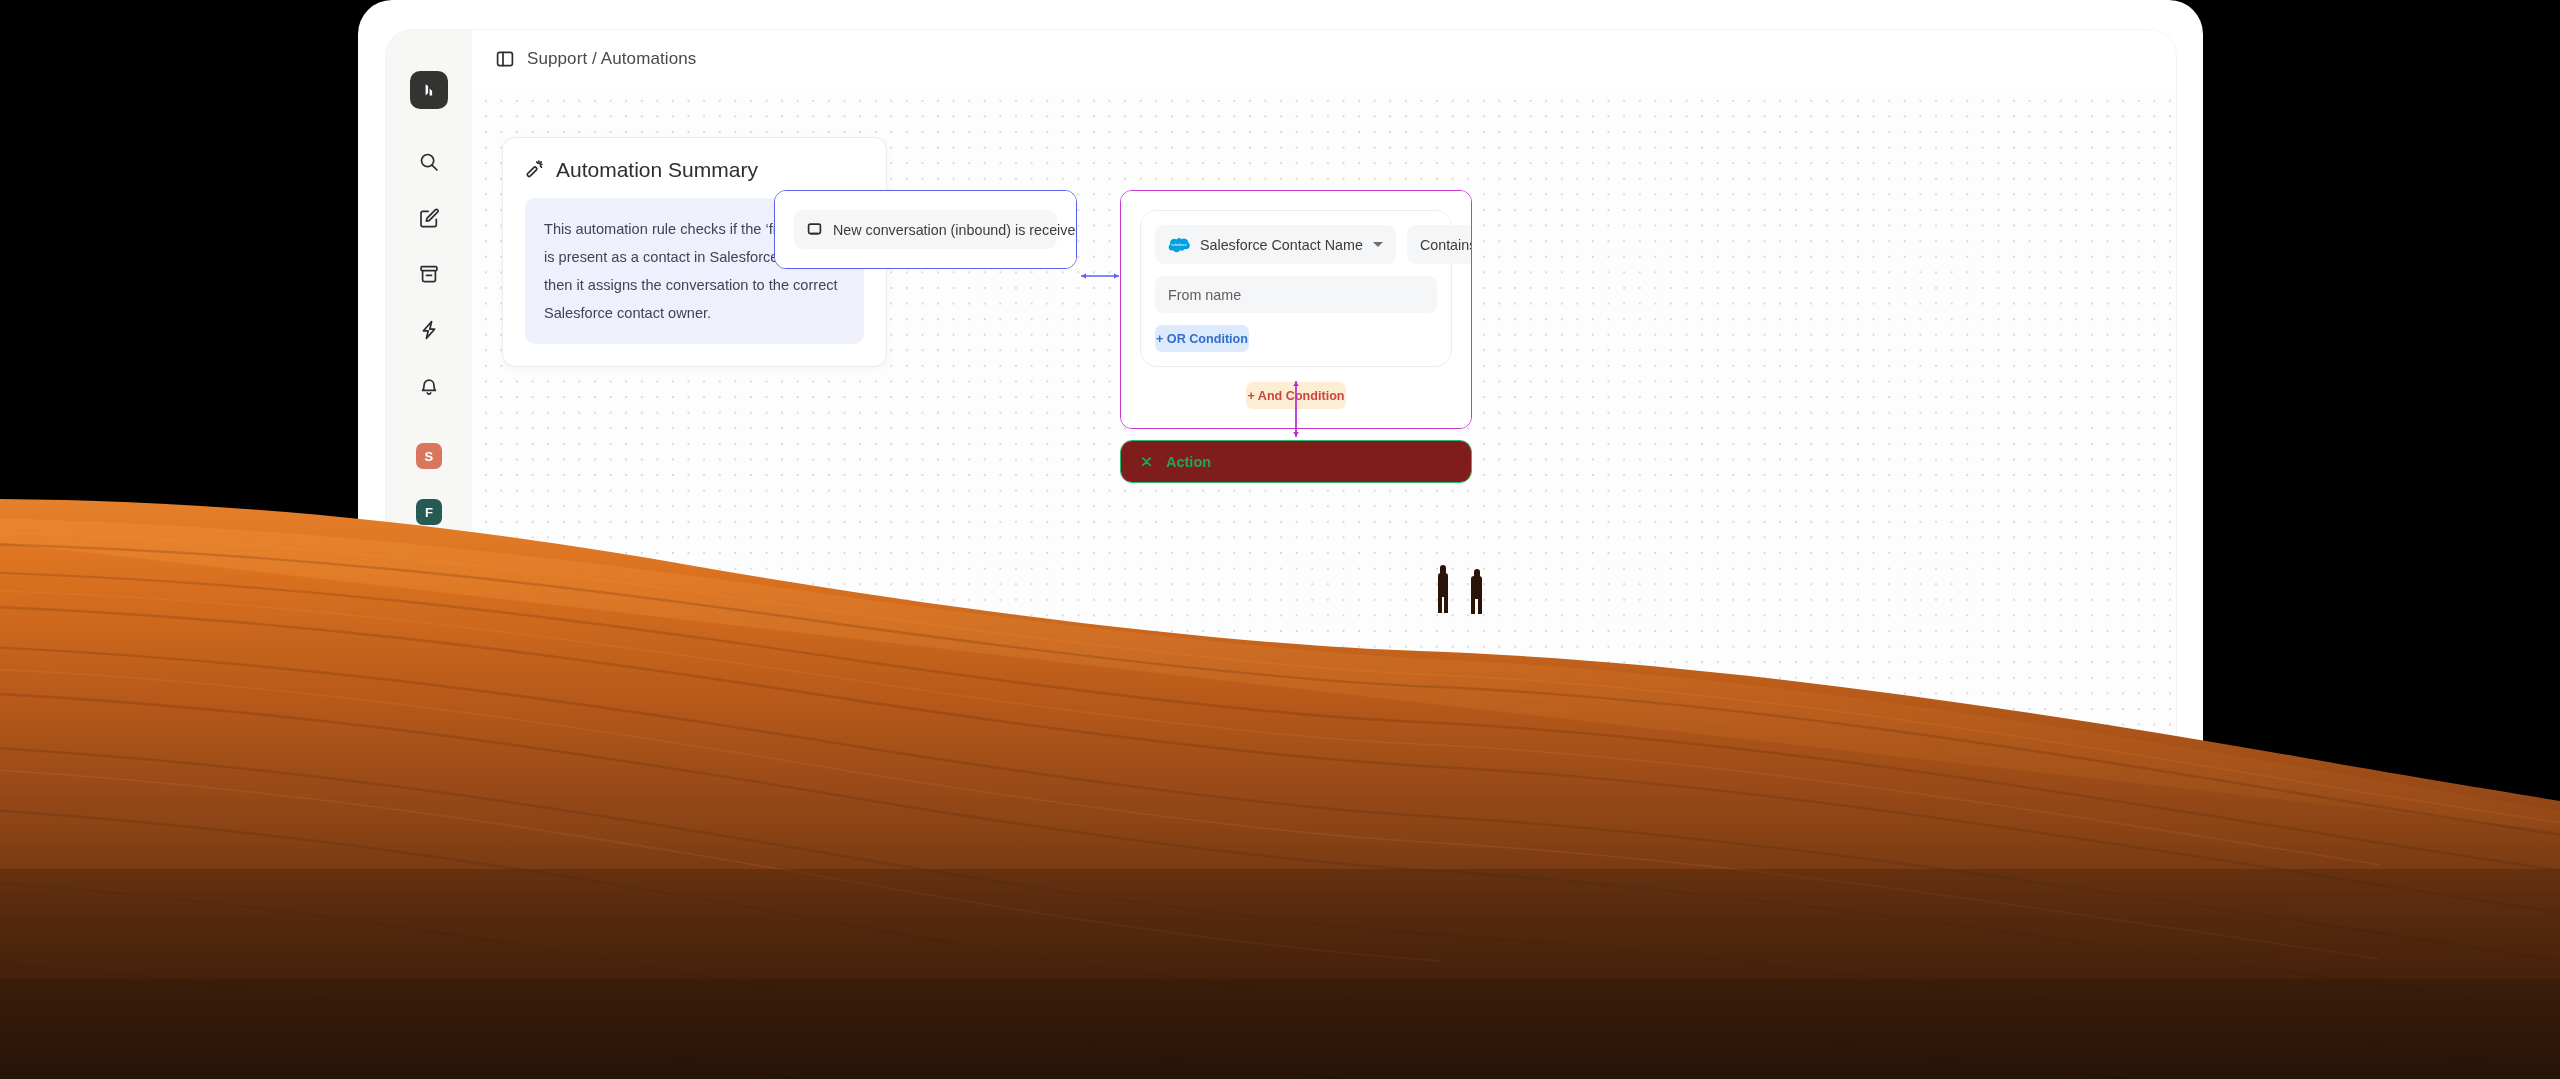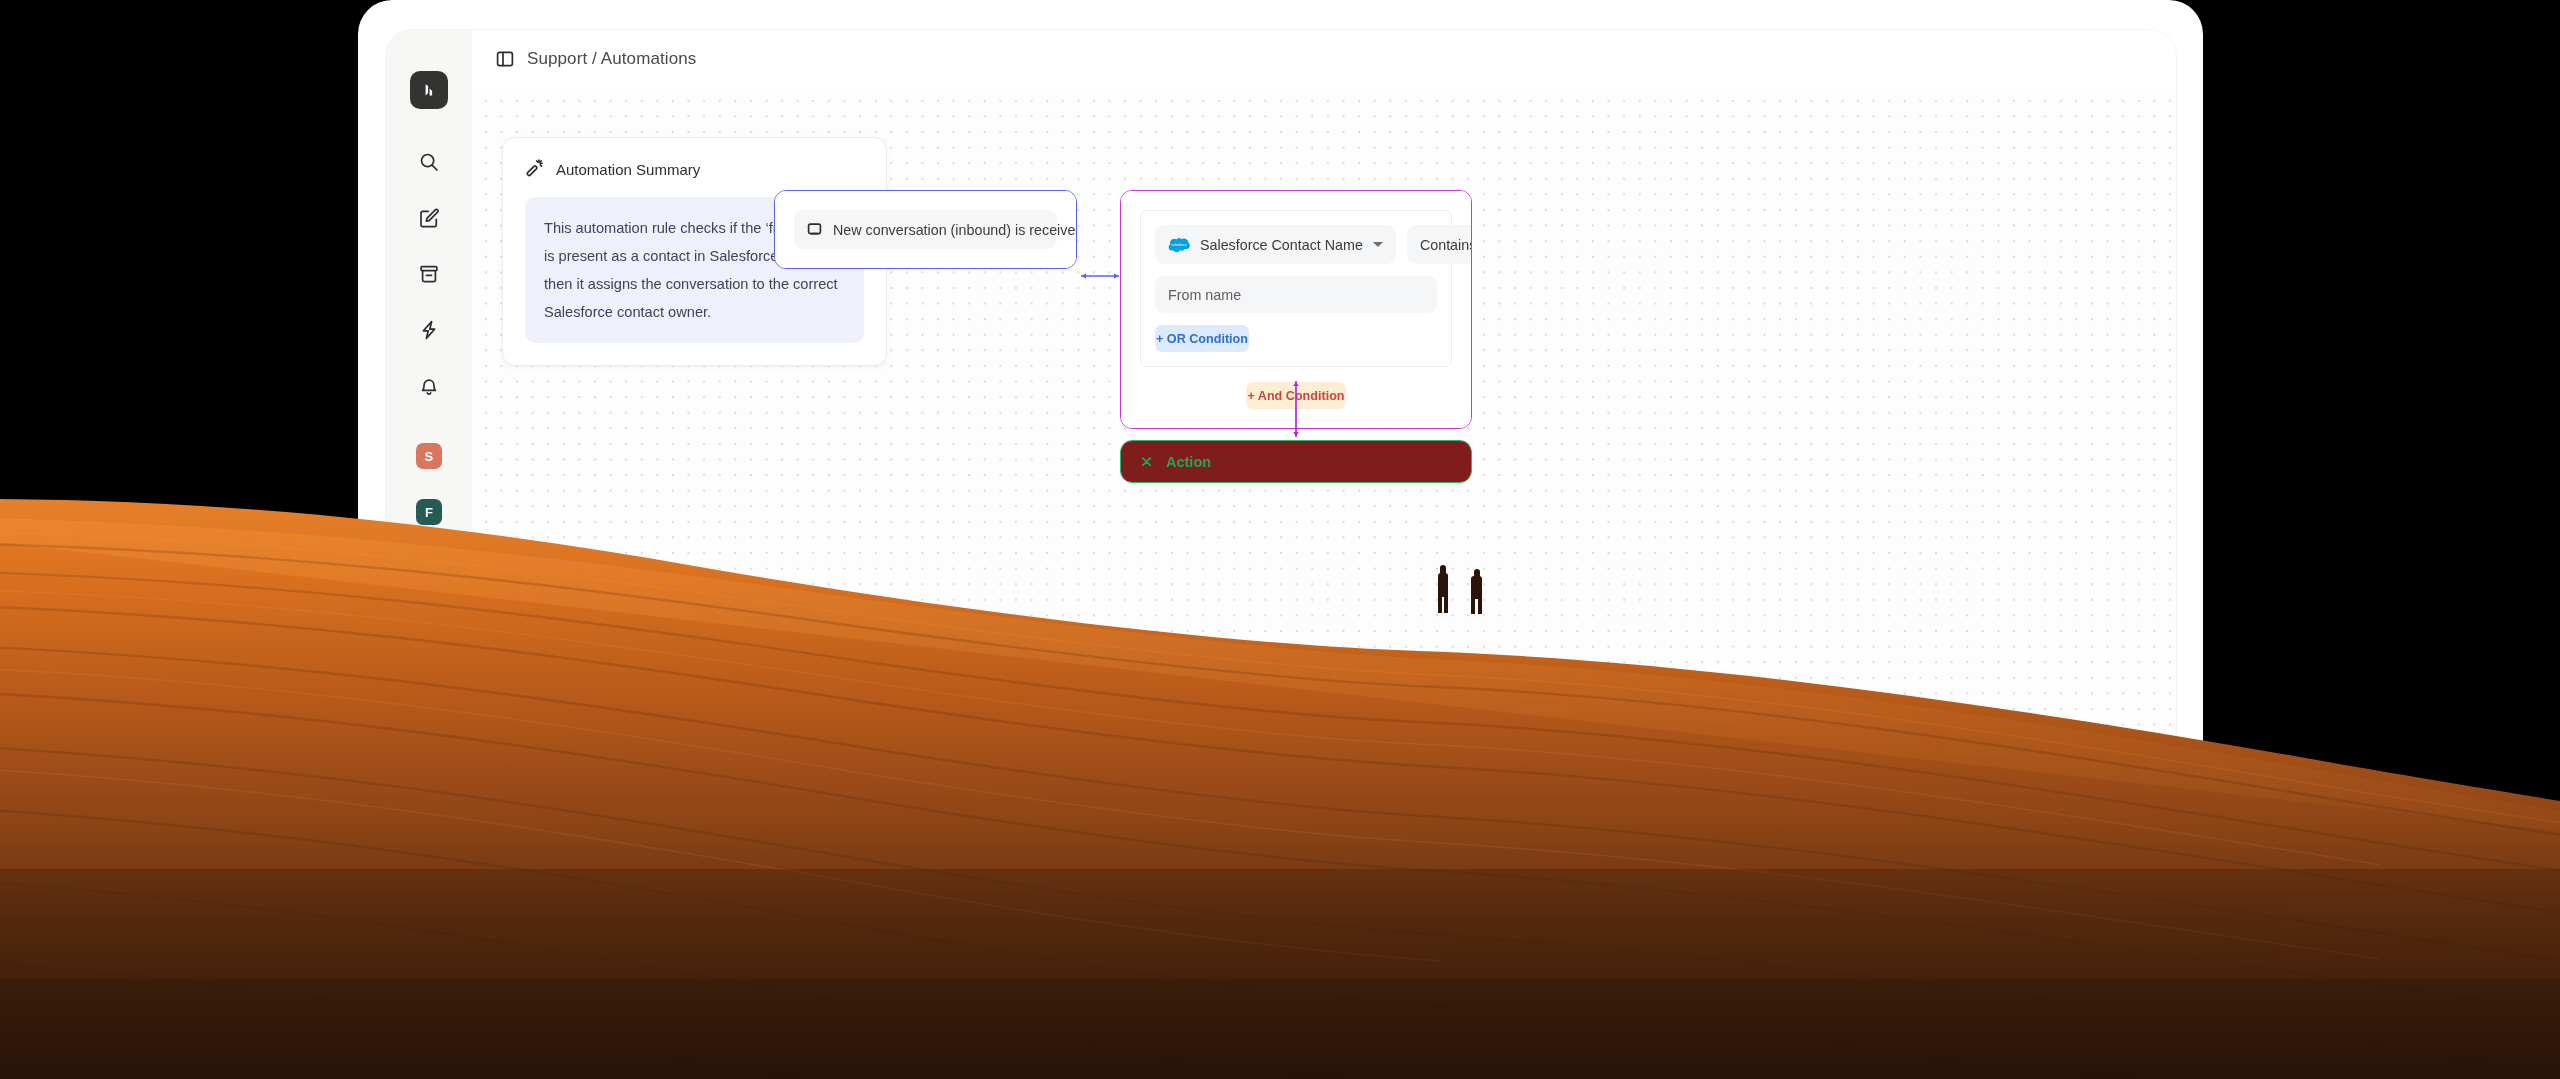--- a/index.html
+++ b/index.html
@@ -43,21 +43,21 @@
     background-image:radial-gradient(circle, #d9d9d9 1.05px, transparent 1.15px);
     background-size:15.6px 15.6px;background-position:6px 6px;}
 
   
   .node{position:absolute;background:#fff;border-radius:13px;}
 
   
   .summary{left:30px;top:50px;width:385px;
     border:1px solid #ececec;box-shadow:0 2px 7px rgba(0,0,0,0.045);padding:20px 22px 22px;}
   .summary-head{display:flex;align-items:center;gap:12px;margin-bottom:16px;}
-  .summary-title{font-size:15px;color:#2e2e2e;}
+  .summary-title{font-size:21px;color:#2e2e2e;}
   .summary-body{background:#eef0fb;border-radius:10px;padding:17px 19px;
     font-size:14.6px;line-height:1.92;color:#3d4457;}
 
   
   .flow-node{border-radius:12px;overflow:hidden;}
   .node-head{height:41px;display:flex;align-items:center;gap:13px;padding:0 19px;
     font-size:14.5px;font-weight:600;}
   .node-body{background:#fff;padding:19px;}
   .collapse svg{display:block;}
 
@@ -71,21 +71,21 @@
   
   .pill{background:#f5f6f8;border-radius:9px;height:39px;display:inline-flex;
     align-items:center;gap:10px;padding:0 13px;font-size:14.3px;color:#3b3b3b;cursor:pointer;}
   .pill.wide{width:100%;justify-content:space-between;}
   .pill .lbl{white-space:nowrap;}
   .caret{width:0;height:0;border-left:5px solid transparent;border-right:5px solid transparent;
     border-top:5.5px solid #6f6f6f;flex:0 0 auto;}
   .sf-logo{width:22px;height:16px;flex:0 0 auto;}
   .sf-logo svg{display:block;}
 
-  .cond-group{border:1px solid #ededed;border-radius:6px;padding:14px;}
+  .cond-group{border:1px solid #ededed;border-radius:17px;padding:14px;}
   .cond-row{display:flex;gap:11px;margin-bottom:12px;}
   .text-field{background:#f5f6f8;border-radius:9px;height:37px;display:flex;align-items:center;
     padding:0 13px;font-size:14.3px;color:#5d5d5d;margin-bottom:12px;cursor:text;}
   .chip{display:inline-flex;align-items:center;height:27px;padding:0 1px;border-radius:7px;
     font-size:12.6px;font-weight:600;cursor:pointer;}
   .chip.or{background:#dceafb;color:#2f6fd0;}
   .chip.and{background:#fdeed3;color:#d0443f;}
   .and-wrap{display:flex;justify-content:center;margin-top:15px;}
 
   

